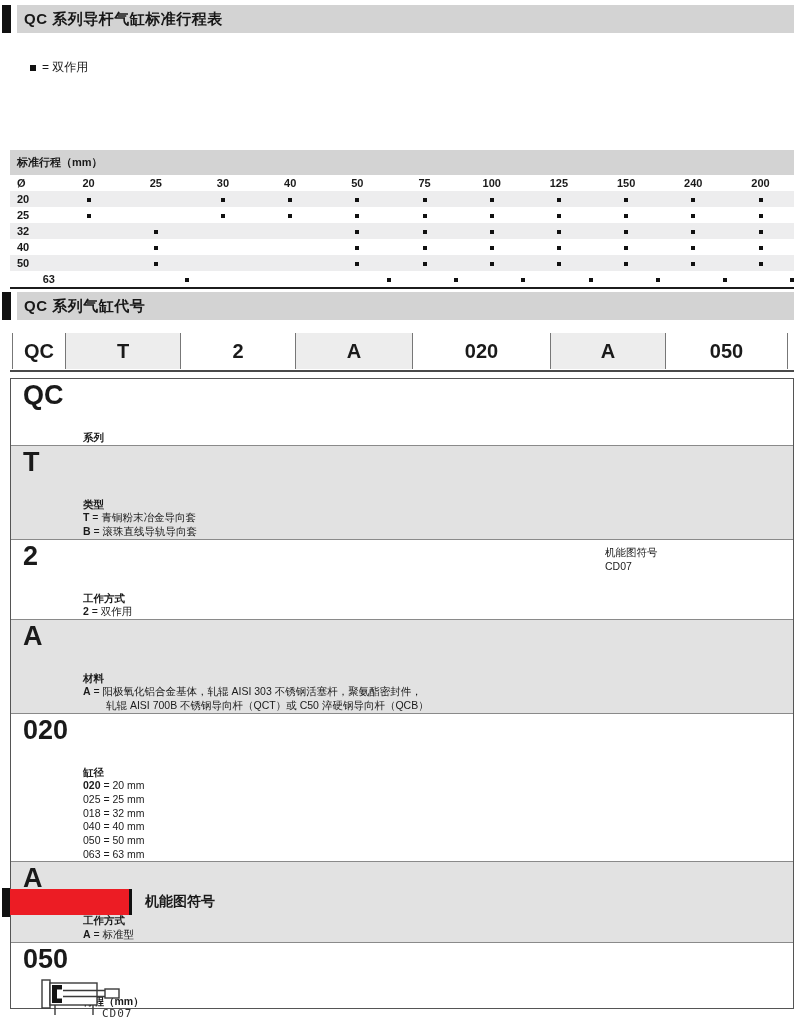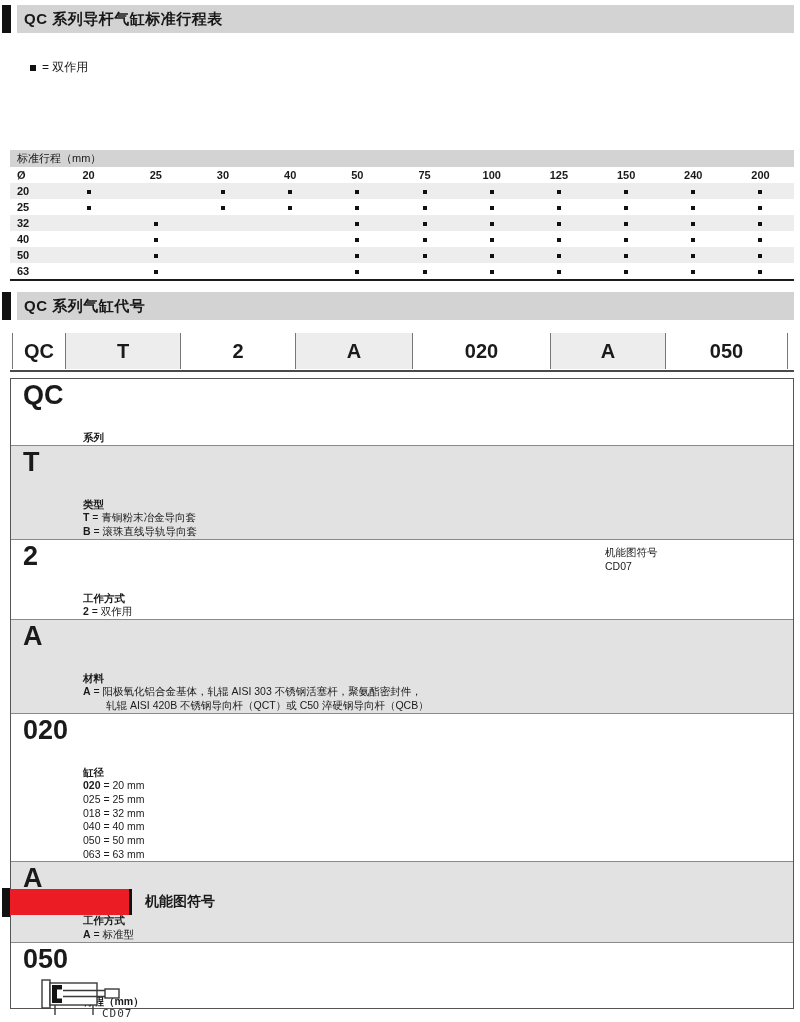--- a/index.html
+++ b/index.html
@@ -12,25 +12,25 @@
   .sec-header{position:absolute;left:0;width:794px;height:28px;display:flex;align-items:stretch;border-radius:14px;}
   .sec-header .black-tab{width:9px;background:#111;margin-left:2px;}
   .sec-header .gray-bar{flex:1;margin-left:6px;background:#d3d3d3;display:flex;align-items:center;}
   .sec-header .gray-bar span{font-size:15px;font-weight:bold;padding-left:7px;letter-spacing:.5px;color:#171717;}
   
   .legend{position:absolute;left:30px;top:59px;font-size:12px;display:flex;align-items:center;}
   .legend .sq{width:6px;height:6px;background:#111;display:inline-block;margin-right:6px;}
   
   table.stroke{position:absolute;left:10px;top:150px;width:784px;border-collapse:collapse;table-layout:fixed;}
   table.stroke td{font-size:11px;height:16px;padding:0;text-align:center;vertical-align:middle;}
-  table.stroke .title-row td{background:#d3d3d3;text-align:left;padding-left:7px;font-weight:normal;height:17px;}
+  table.stroke .title-row td{background:#d3d3d3;text-align:left;padding-left:7px;font-weight:bold;height:25px;}
   table.stroke .hdr td{font-weight:bold;}
   table.stroke td.bore{font-weight:bold;text-align:left;padding-left:7px;}
   table.stroke tr.alt td{background:#ededee;}
-  table.stroke tr.last td{border-bottom:2px solid #1c1c1c;}
+  table.stroke tr.last td{border-bottom:2px solid #1c1c1c;text-align:right;}
   .dot{display:inline-block;width:4px;height:4px;background:#111;vertical-align:middle;}
   
   .code-strip{position:absolute;left:12px;top:333px;width:776px;height:36px;display:flex;}
   .code-strip .cell{border-left:1px solid #777;display:flex;align-items:center;justify-content:center;
     font-size:20px;font-weight:bold;color:#1a1a1a;}
   .code-strip .cell:last-child{border-right:1px solid #777;}
   .code-strip .cell.shaded{background:#ededed;}
   .strip-rule{position:absolute;left:10px;top:370px;width:784px;border-top:2px solid #4a4a4a;}
   
   .code-box{position:absolute;left:10px;top:378px;width:782px;border:1px solid #555;display:flex;flex-direction:column;}
@@ -221,21 +221,21 @@
       <div class="note">
         <div>机能图符号</div>
         <div>CD07</div>
       </div>
     </div>
     <div class="row shaded" style="min-height: 46px;">
       <div class="code">A</div>
       <div class="desc">
         <div class="heading">材料</div>
         <div class="ln"><b>A</b> = 阳极氧化铝合金基体，轧辊 AISI 303 不锈钢活塞杆，聚氨酯密封件，</div>
-        <div class="ln indent">轧辊 AISI 420B 不锈钢导向杆（QCT）或 C50 淬硬钢导向杆（QCB）</div>
+        <div class="ln indent">轧辊 AISI 700B 不锈钢导向杆（QCT）或 C50 淬硬钢导向杆（QCB）</div>
       </div>
     </div>
     <div class="row" style="min-height: 91px;">
       <div class="code">020</div>
       <div class="desc">
         <div class="heading">缸径</div>
         <div class="ln"><b>020</b> = 20 mm</div>
         <div class="ln"><span>025</span> = 25 mm</div>
         <div class="ln"><span>018</span> = 32 mm</div>
         <div class="ln"><span>040</span> = 40 mm</div>

